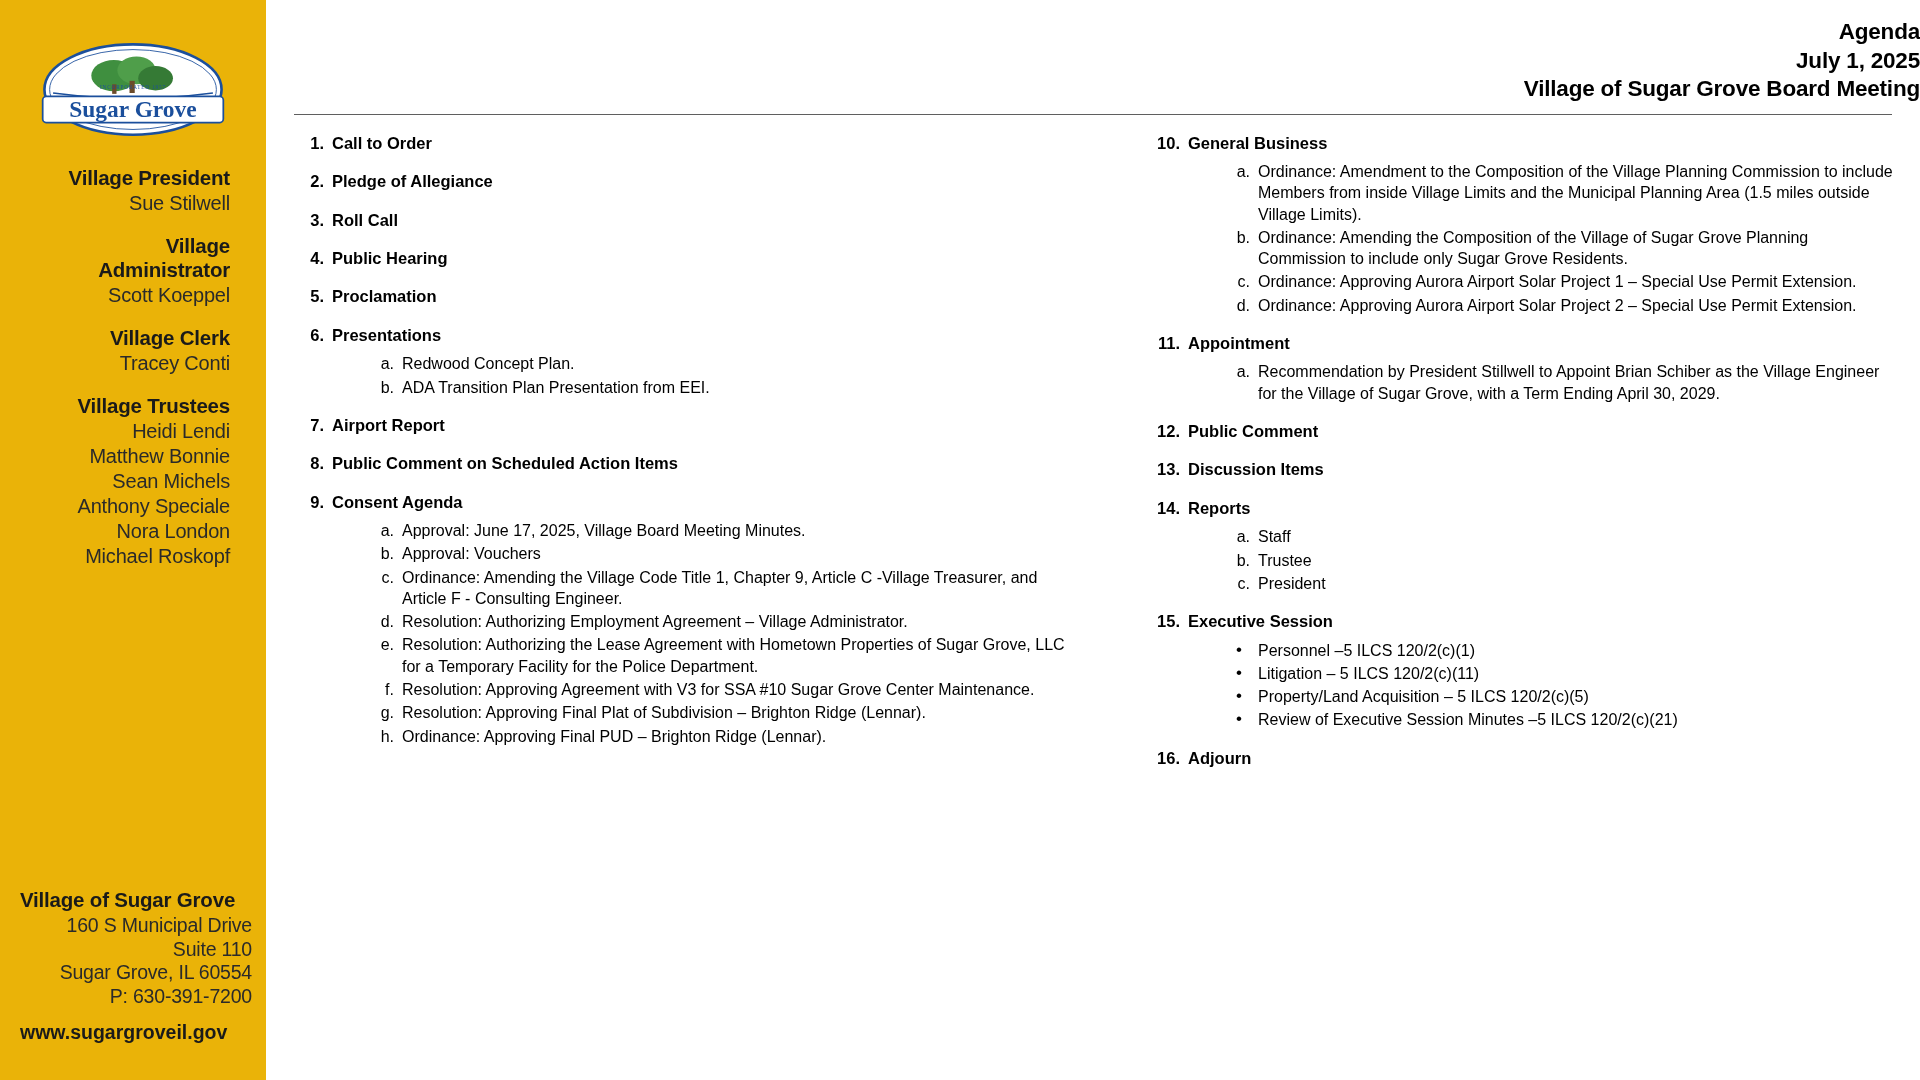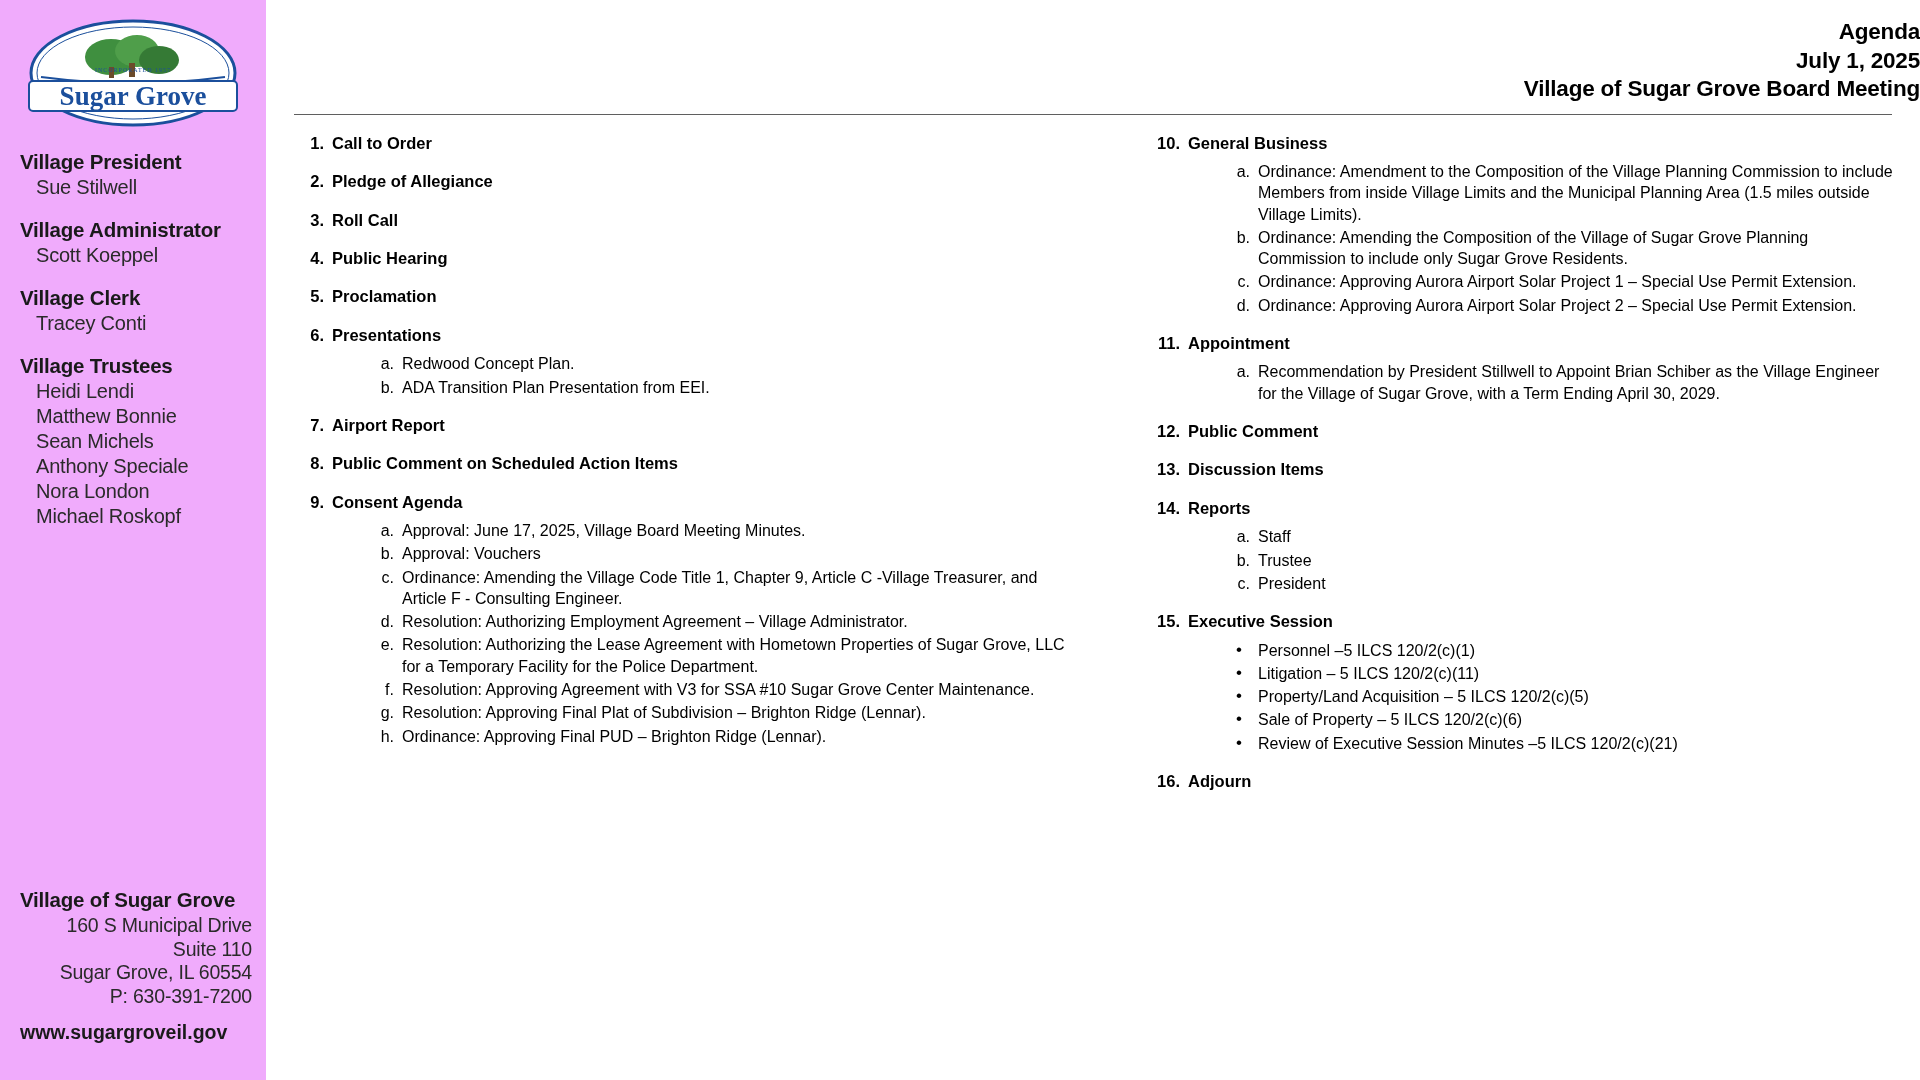--- a/index.html
+++ b/index.html
@@ -14,39 +14,40 @@
   .page {
     position: relative;
     width: 1920px; height: 1080px;
     display: flex;
   }
 
   
   .sidebar {
     width: 266px;
     min-width: 266px;
-    background: #f0abfc;
-    padding: 0;
+    background: #eab308;
+    padding: 16px;
     position: relative;
   }
   .logo-wrap {
     padding: 14px 18px 10px 18px;
     height: 150px;
     display: flex;
     align-items: center;
     justify-content: center;
   }
   .logo {
     width: 228px;
     height: 124px;
     position: relative;
   }
 
   .sb-body {
     padding: 0 20px;
+    text-align: right;
   }
   .sb-head {
     font-size: 20.5px;
     font-weight: bold;
     color: #1a1a1a;
     margin: 0 0 2px 0;
     letter-spacing: -0.2px;
   }
   .sb-name {
     font-size: 20px;
@@ -390,21 +391,20 @@
             </ol>
           </li>
 
           <li>
             <span class="num">15.</span>
             <span>Executive Session</span>
             <ul class="sub bullets">
               <li><span>Personnel –5 ILCS 120/2(c)(1)</span></li>
               <li class="b"><span>Litigation – 5 ILCS 120/2(c)(11)</span></li>
               <li><span>Property/Land Acquisition – 5 ILCS 120/2(c)(5)</span></li>
-              <li><span>Sale of Property – 5 ILCS 120/2(c)(6)</span></li>
               <li><span>Review of Executive Session Minutes –5 ILCS 120/2(c)(21)</span></li>
             </ul>
           </li>
 
           <li>
             <span class="num">16.</span>
             <span>Adjourn</span>
           </li>
 
         </ol>

